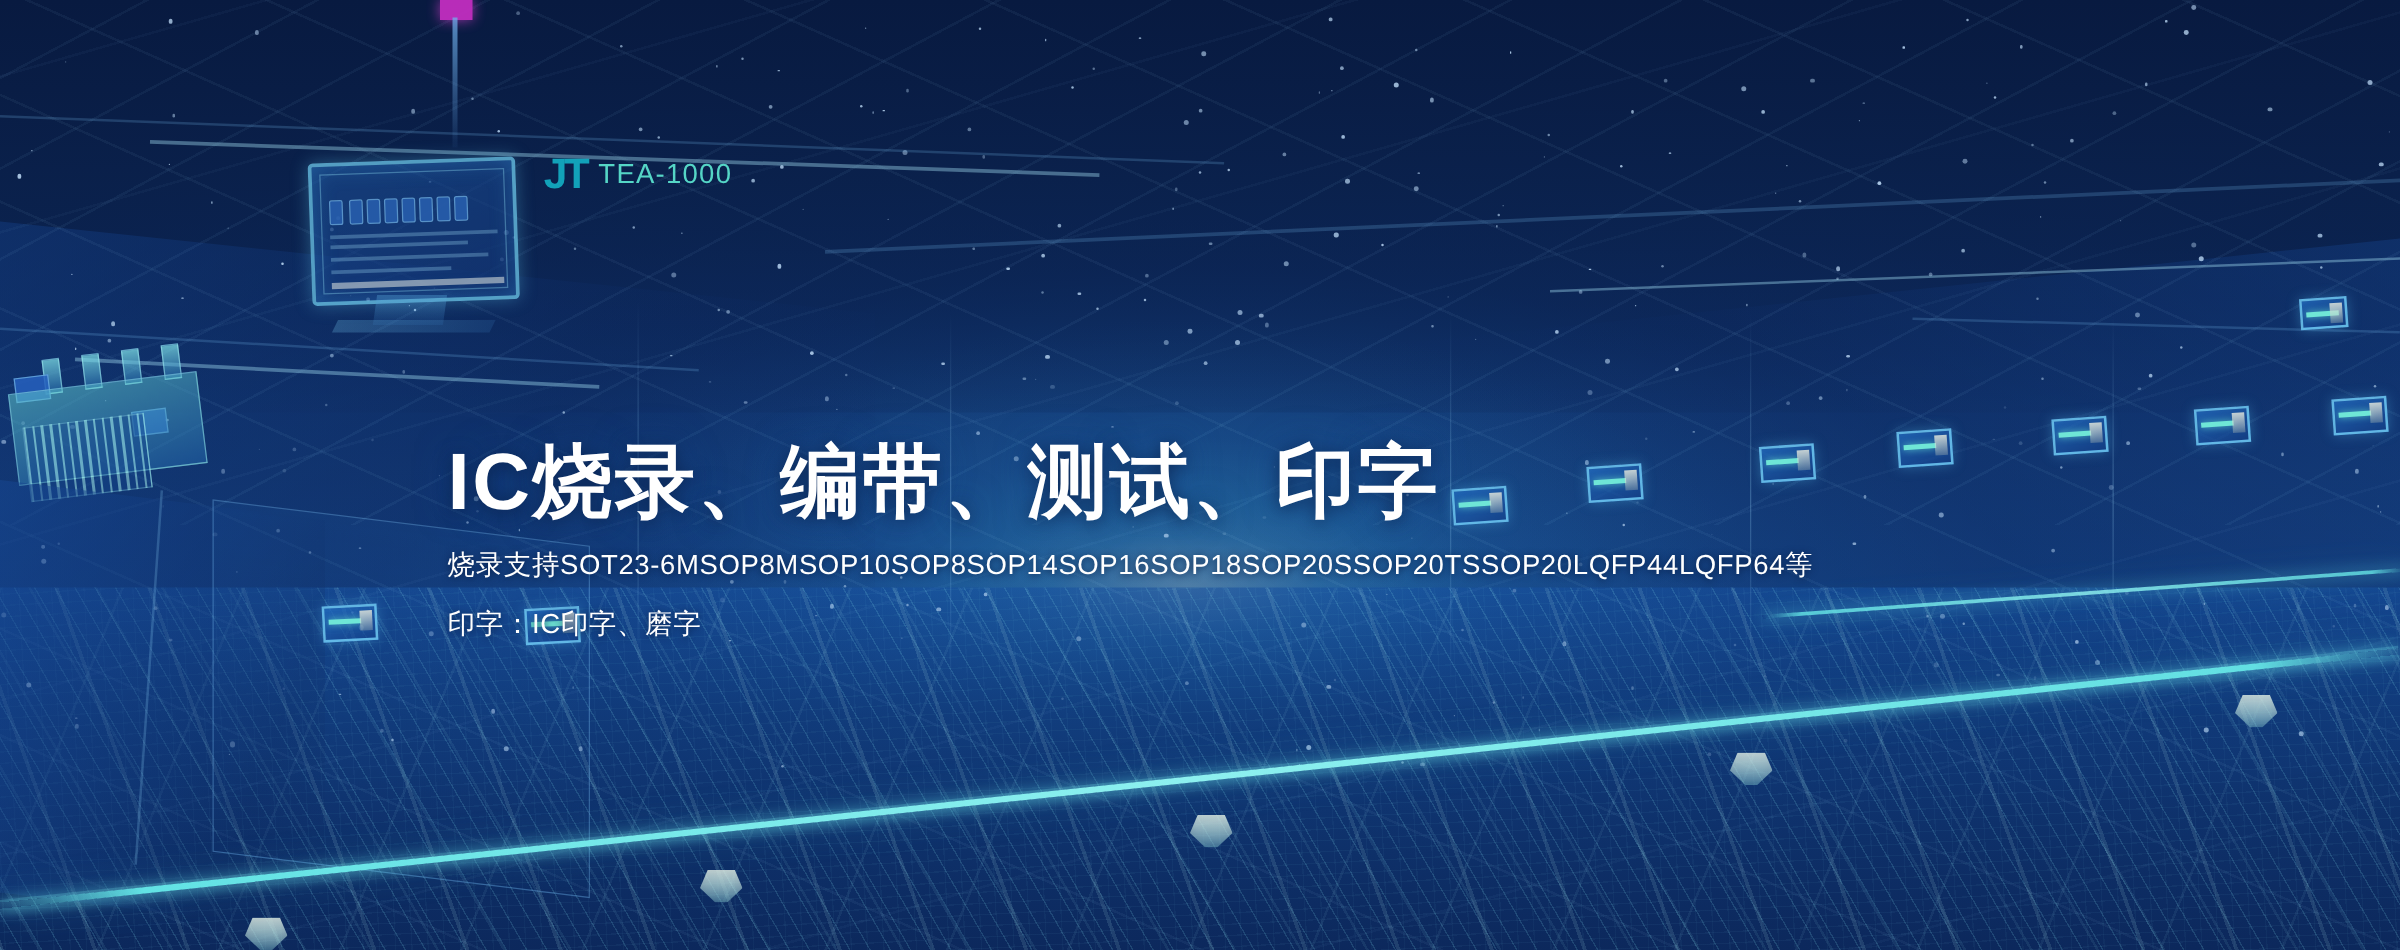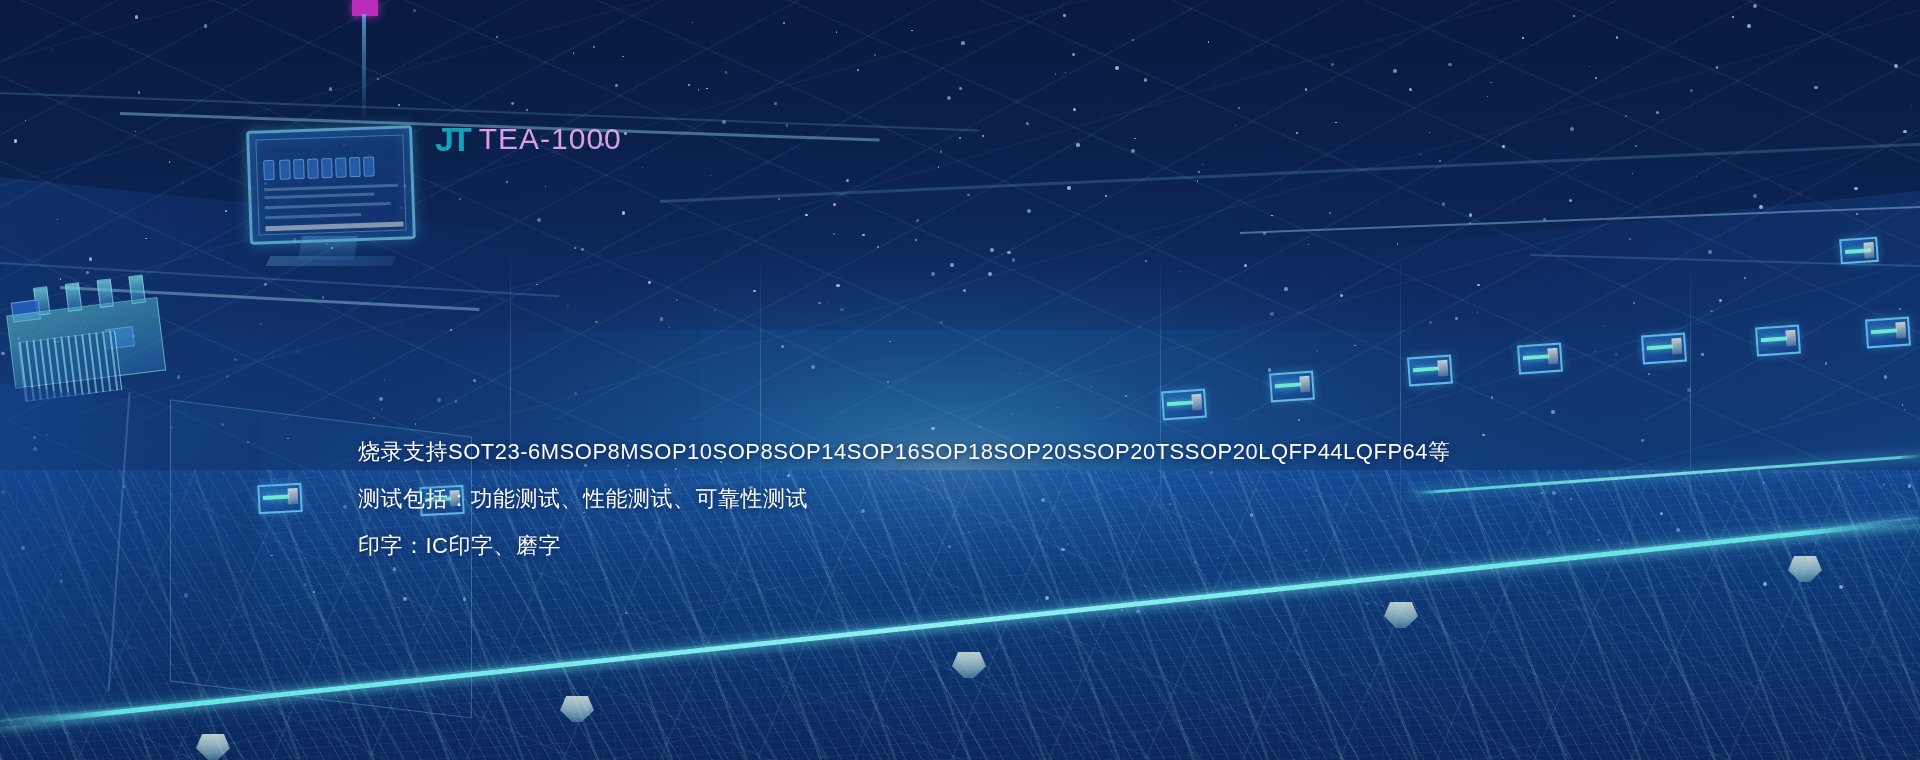--- a/index.html
+++ b/index.html
@@ -119,21 +119,21 @@
   }
   .monitor-base{
     position:absolute;left:268px;top:256px;width:126px;height:10px;
     background:linear-gradient(90deg,rgba(110,190,230,0.28),rgba(60,130,195,0.18));
     transform:skewX(-26deg);
   }
 
   
   .logo-wrap{position:absolute;left:435px;top:122px;display:flex;align-items:center;gap:10px;}
   .logo-jt{font-size:34px;font-weight:bold;color:#13a9bf;letter-spacing:-3px;line-height:1;opacity:.95;}
-  .logo-model{font-size:30px;color:#f0abfc;letter-spacing:1px;line-height:1;opacity:.9;}
+  .logo-model{font-size:22px;color:#5eead4;letter-spacing:1px;line-height:1;opacity:.9;}
 
   
   .machine{
     position:absolute;left:10px;top:282px;width:150px;height:118px;
     transform:rotate(-7deg);
   }
   .machine-body{
     position:absolute;left:0;top:24px;width:150px;height:72px;
     background:linear-gradient(170deg, rgba(95,200,205,0.55), rgba(35,105,175,0.5));
     border:1px solid rgba(150,230,235,0.5);
@@ -656,24 +656,24 @@
   <div class="foot" style="left:196px;top:734px;"></div>
   <div class="foot" style="left:560px;top:696px;"></div>
   <div class="foot" style="left:952px;top:652px;"></div>
   <div class="foot" style="left:1384px;top:602px;"></div>
   <div class="foot" style="left:1788px;top:556px;"></div>
 
   <div class="rail" style="left:1410px;top:492px;width:520px;height:3px;transform:rotate(-4.2deg);transform-origin:left center;opacity:.85;"></div>
 
   <div class="content">
 
+    <h1 class="headline">IC烧录、编带、测试、印字</h1>
 
     <div class="sublines">
       <div class="subline">
         <span class="pkg">烧录支持SOT23-6</span><span id="pkg-list"><span class="pkg">MSOP8</span><span class="pkg">MSOP10</span><span class="pkg">SOP8</span><span class="pkg">SOP14</span><span class="pkg">SOP16</span><span class="pkg">SOP18</span><span class="pkg">SOP20</span><span class="pkg">SSOP20</span><span class="pkg">TSSOP20</span><span class="pkg">LQFP44</span><span class="pkg">LQFP64等</span></span>
       </div>
-      <div class="subline">测试包括：功能测试、性能测试、可靠性测试</div>
       <div class="subline">印字：IC印字、磨字</div>
     </div>
 
   </div>
 
 </div>
 
 </body></html>

